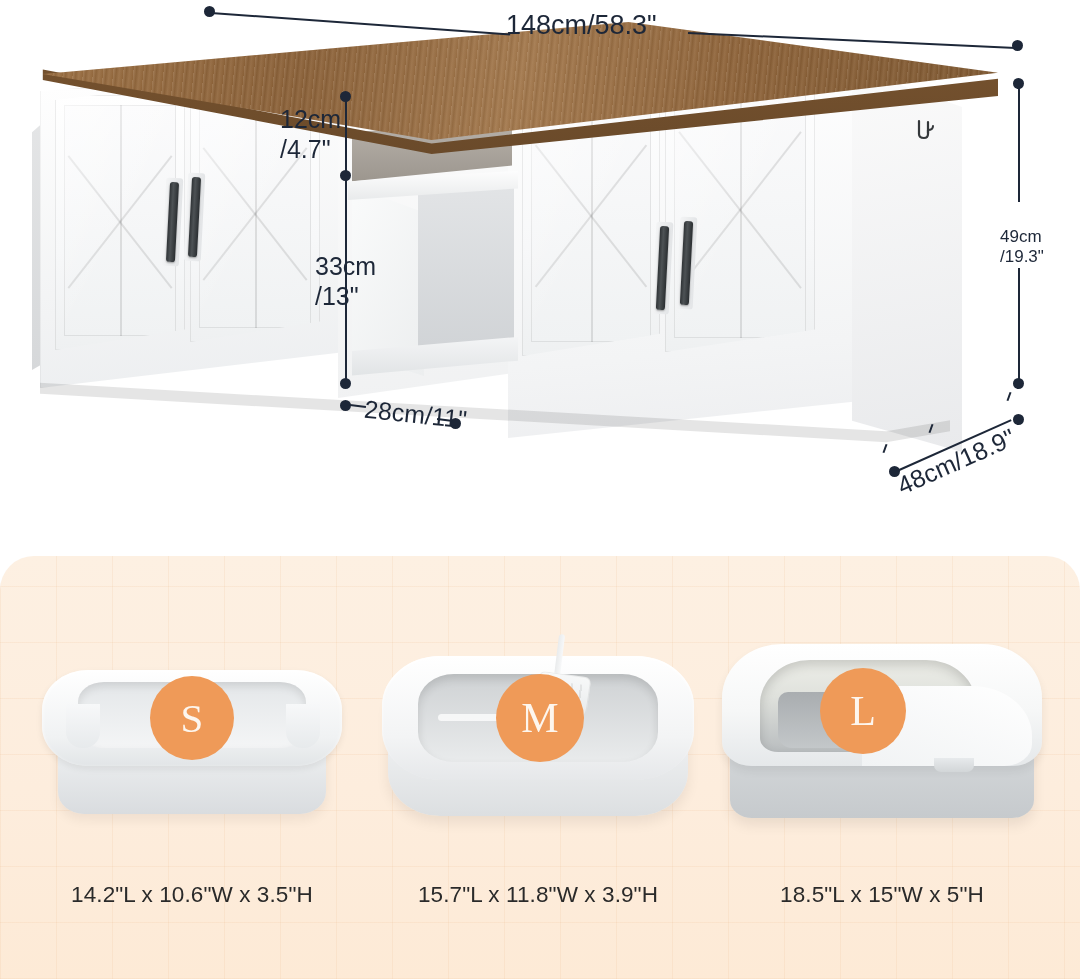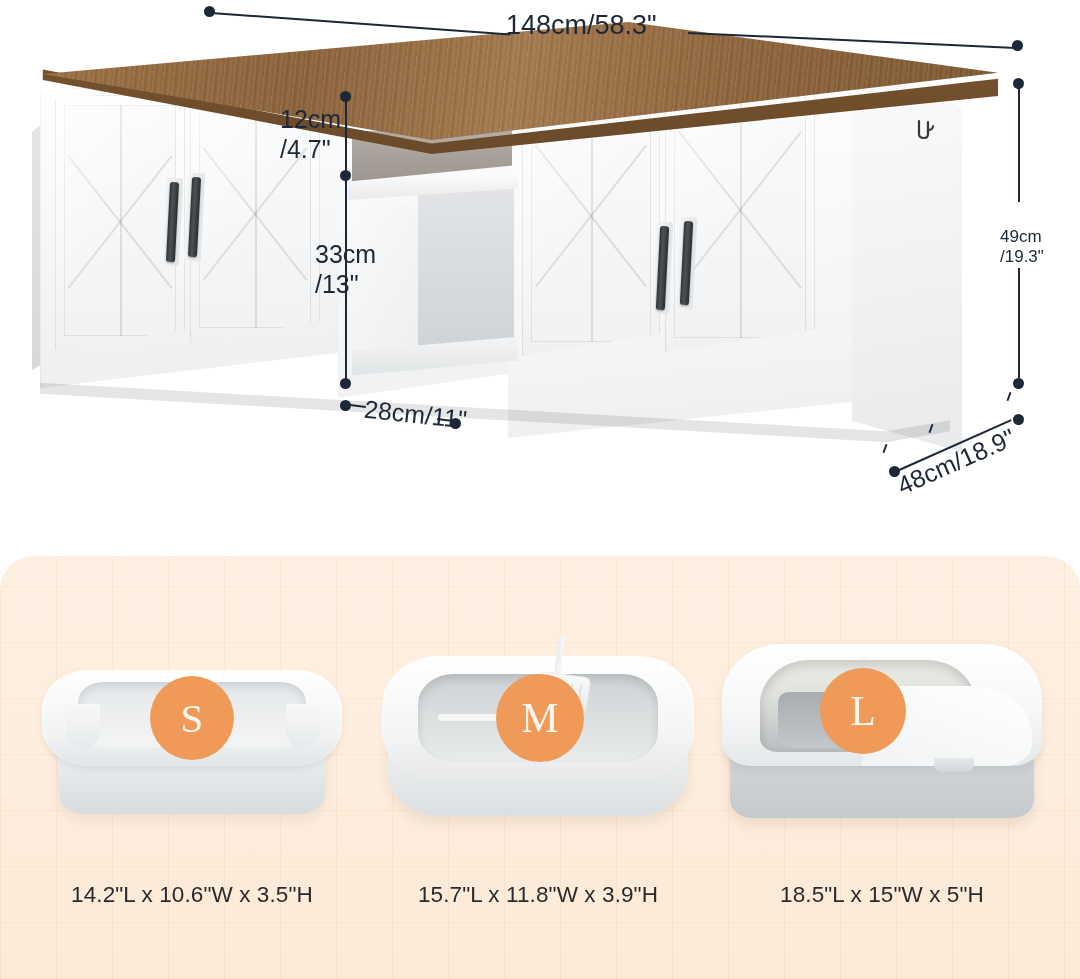--- a/index.html
+++ b/index.html
@@ -349,21 +349,21 @@
       <div class="dim-label dim-l-width">148cm/58.3"</div>
 
       <div class="dot" style="left:340px;top:91px;"></div>
       <div class="rule" style="left:345px;top:96px;width:2px;height:78px;"></div>
       <div class="dot" style="left:340px;top:170px;"></div>
       <div class="dim-label dim-l-12" style="white-space:pre;">12cm
 /4.7"</div>
 
       <div class="rule" style="left:345px;top:180px;width:2px;height:200px;"></div>
       <div class="dot" style="left:340px;top:378px;"></div>
-      <div class="dim-label dim-l-33" style="white-space:pre;">33cm
+      <div class="dim-label dim-l-33" style="white-space:pre;margin-top:12px;">33cm
 /13"</div>
 
       <div class="dot" style="left:340px;top:400px;"></div>
       <div class="rule" style="left:350px;top:405px;width:16px;height:2px;transform:rotate(8deg);"></div>
       <div class="rule" style="left:437px;top:419px;width:16px;height:2px;transform:rotate(8deg);"></div>
       <div class="dot" style="left:450px;top:418px;"></div>
       <div class="dim-label dim-l-28">28cm/11"</div>
 
       <div class="dot" style="left:1013px;top:78px;"></div>
       <div class="rule" style="left:1018px;top:84px;width:2px;height:118px;"></div>

